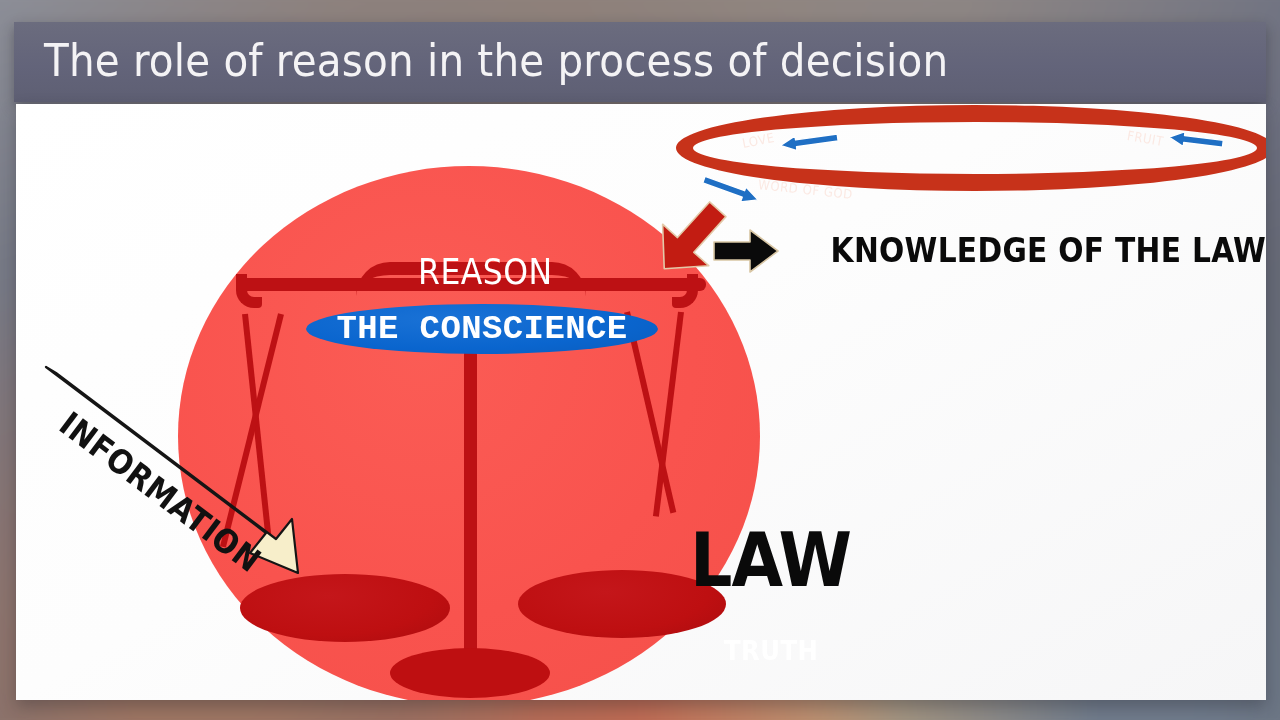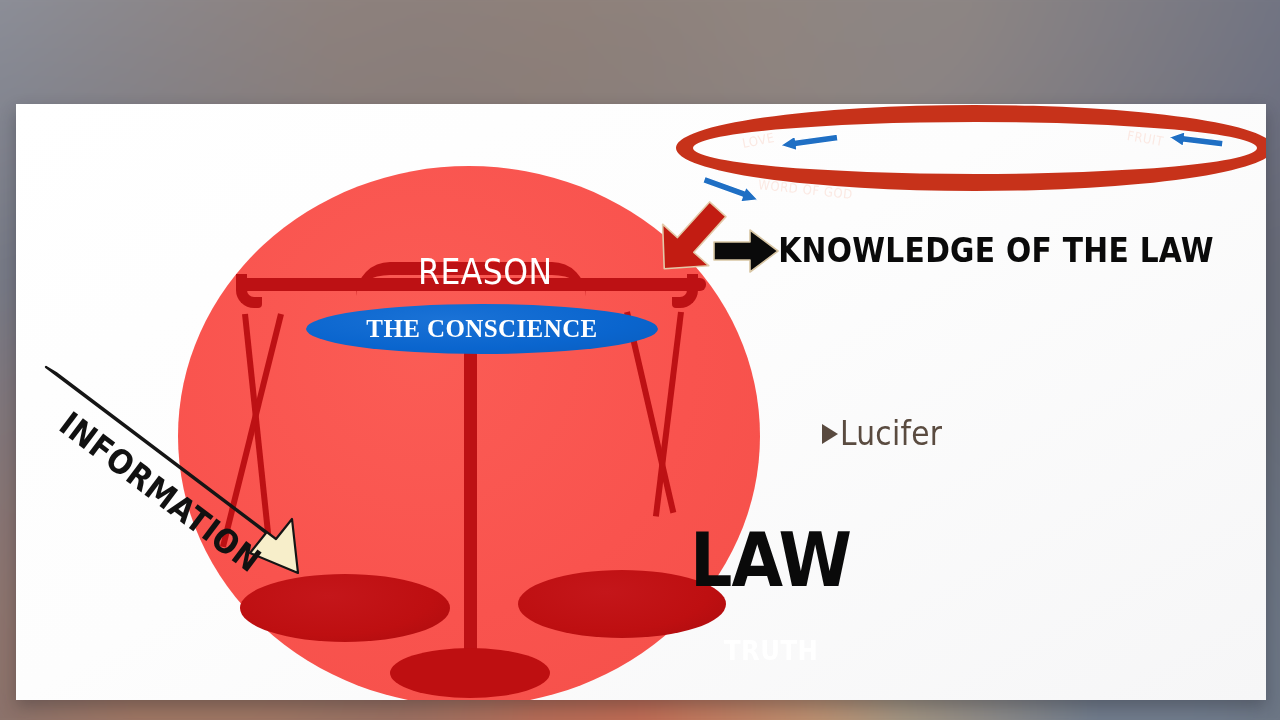--- a/index.html
+++ b/index.html
@@ -186,22 +186,22 @@
     position: absolute;
     left: 128px; top: 138px;
     width: 352px; height: 50px;
     background: radial-gradient(ellipse at 40% 30%, #1a72d6 0%, #0a65ce 60%, #0a5cbc 100%);
     border-radius: 50%;
   }
   #conscience-label {
     position: absolute; inset: 0;
     display: flex; align-items: center; justify-content: center;
     color: #ffffff;
-    font-size: 25px; font-weight: 700;
-    font-family: Liberation Serif, serif;
+    font-size: 34px; font-weight: 700;
+    font-family: Liberation Mono, monospace;
     font-stretch: condensed;
     letter-spacing: .4px;
   }
 
   #reason-label {
     position: absolute;
     left: 240px; top: 86px;
     color: #ffffff;
     font-size: 35px; font-weight: 400;
     font-family: "Liberation Sans Narrow", "DejaVu Sans Condensed", "Liberation Sans", sans-serif;
@@ -279,20 +279,21 @@
     text-align: center;
   }
   .knowledge-line {
     color: #0a0a0a;
     font-size: 33px; font-weight: 700;
     font-family: "Liberation Sans Narrow", "DejaVu Sans Condensed", "Liberation Sans", sans-serif;
     font-stretch: condensed;
     letter-spacing: .3px;
     line-height: 1.52;
     white-space: nowrap;
+    text-align: right;
   }
 
   
   #lucifer-row {
     position: absolute;
     left: 806px; top: 310px;
     display: flex; align-items: center; gap: 2px;
   }
   #lucifer-bullet {
     width: 0; height: 0;
@@ -308,20 +309,23 @@
     letter-spacing: .3px;
   }
 </style>
 </head>
 <body>
 
 <div id="backdrop"></div>
 
 <div id="stage">
 
+  <div id="title-bar">
+    <div id="title-text">The role of reason in the process of decision</div>
+  </div>
 
   <div id="slide-body">
 
     <div id="god-group">
       <div id="god-ring"></div>
 
 
       <div class="ring-lbl" id="lbl-love">LOVE</div>
       <div class="blue-arrow" style="left:116px; top:33px;">
         <svg width="62" height="16" viewBox="0 0 62 16">
@@ -395,19 +399,15 @@
     <div id="black-arrow">
       <svg width="68" height="46" viewBox="0 0 68 46">
         <path d="M2 14 L38 14 L38 2 L66 23 L38 44 L38 32 L2 32 Z" fill="#0a0a0a" stroke="#d8c6a4" stroke-width="1.6" stroke-linejoin="round"></path>
       </svg>
     </div>
 
     <div id="knowledge-block">
       <div class="knowledge-line">KNOWLEDGE OF THE LAW</div>
     </div>
 
-    <div id="lucifer-row">
-      <span id="lucifer-bullet"></span>
-      <span id="lucifer-label">Lucifer</span>
-    </div>
 
   </div>
 </div>
 
 </body></html>

